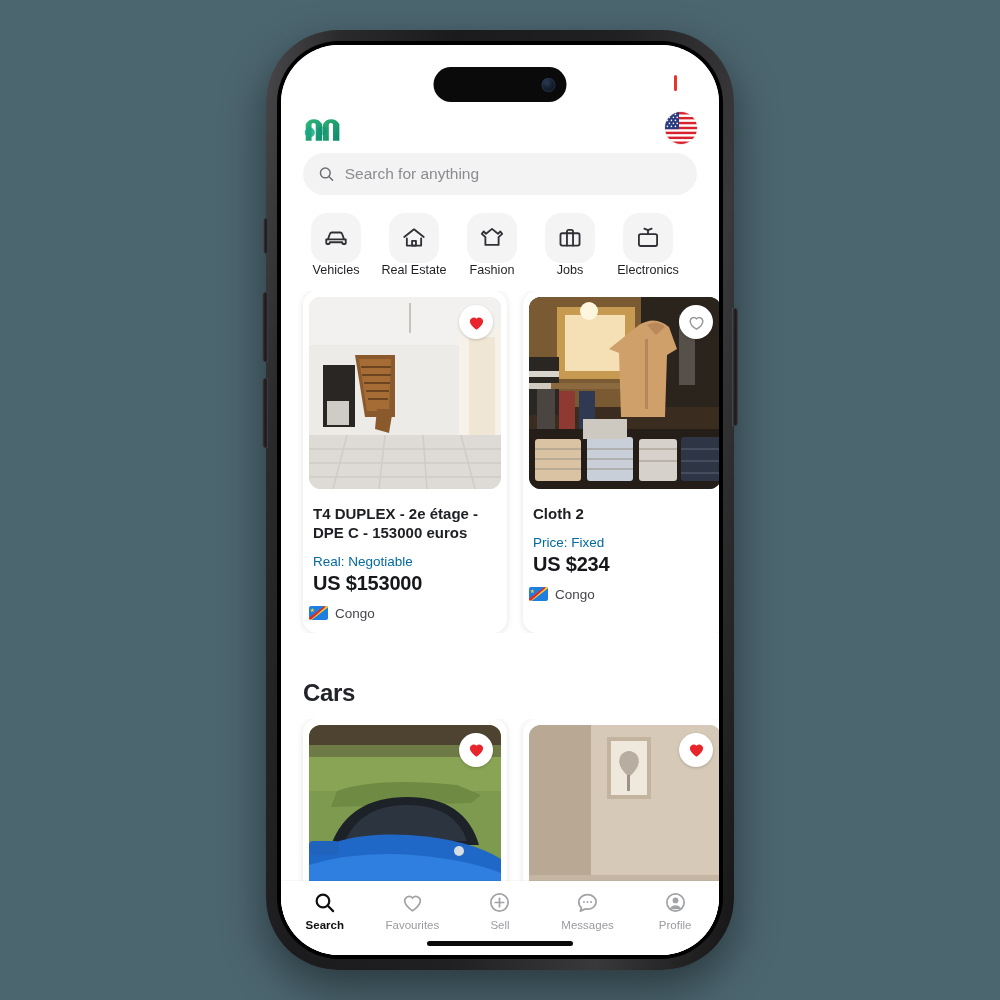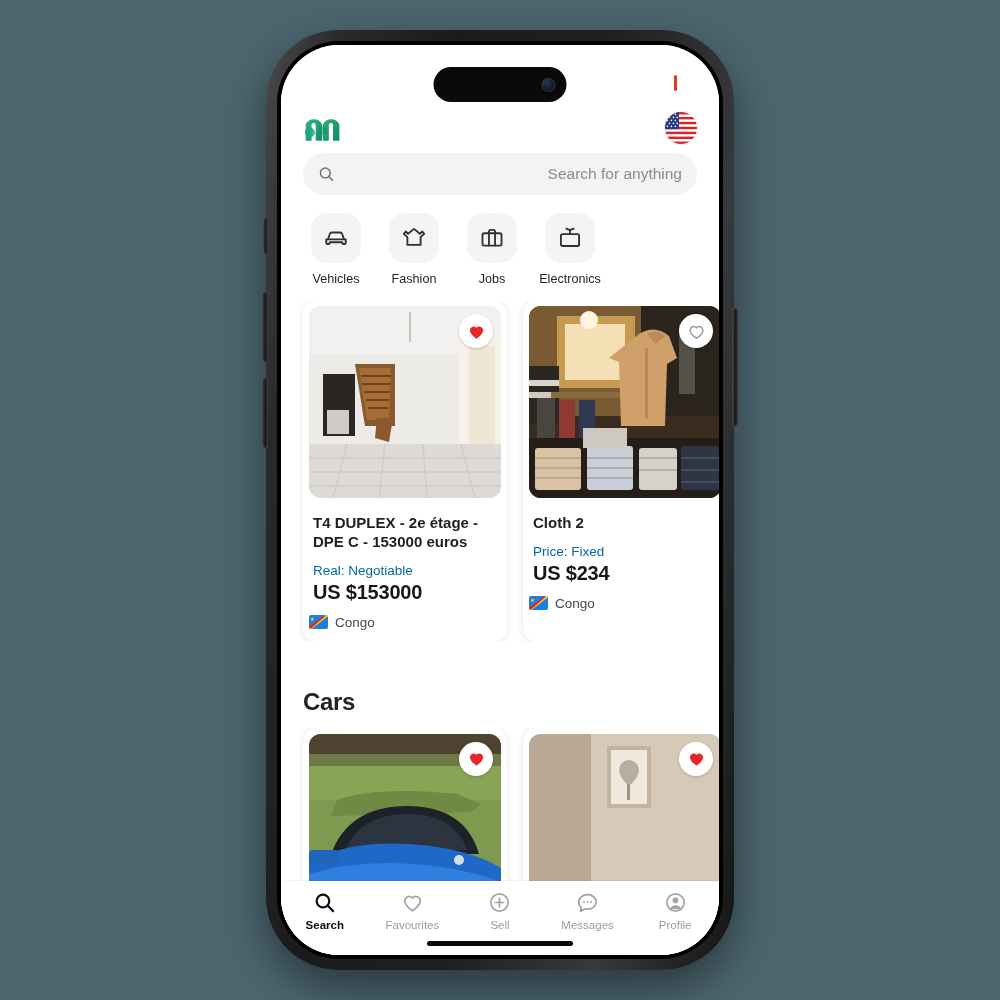--- a/index.html
+++ b/index.html
@@ -95,37 +95,37 @@
 
   .searchwrap { padding: 4px 22px 0 22px; flex: 0 0 auto; }
   .searchbar {
     height: 42px; background: #f3f3f4; border-radius: 21px;
     display: flex; align-items: center; gap: 10px;
     padding: 0 15px;
   }
   .searchbar input {
     border: 0; background: transparent; outline: none;
     font-family: "Liberation Sans", sans-serif;
-    font-size: 15.5px; color: #2b2b2b; width: 100%; text-align: right;
+    font-size: 15.5px; color: #2b2b2b; width: 100%;
   }
   .searchbar input::placeholder { color: #8b8b90; }
 
   
   .cats {
     display: flex; gap: 0; padding: 18px 16px 0 16px;
     flex: 0 0 auto; overflow: hidden;
   }
   .cat { width: 78px; flex: 0 0 78px; text-align: center; }
   .cat-ic {
     width: 50px; height: 50px; margin: 0 auto;
     background: #f4f4f5; border-radius: 16px;
     display: flex; align-items: center; justify-content: center;
   }
   .cat-lb {
-    margin-top: 9px; font-size: 12.6px; color: #1f2024;
+    font-size: 12.6px; color: #1f2024;
     white-space: nowrap; font-weight: 400;
   }
 
   
   .body {
     flex: 1 1 auto; overflow: hidden; position: relative;
     padding-top: 14px;
   }
   .sec-title {
     font-size: 24px; font-weight: 700; color: #22242a;
@@ -267,20 +267,30 @@
 
           <div class="cats">
             <div class="cat">
               <div class="cat-ic">
                 <svg width="26" height="26" viewBox="0 0 24 24" fill="none" stroke="#303136" stroke-width="1.7" stroke-linecap="round" stroke-linejoin="round">
                   <path d="M3 13.2h18v3.3a1 1 0 0 1-1 1h-1.2a1 1 0 0 1-1-1v-.6H6.2v.6a1 1 0 0 1-1 1H4a1 1 0 0 1-1-1z"></path>
                   <path d="M4.6 13.2 6.3 8.3a2 2 0 0 1 1.9-1.4h7.6a2 2 0 0 1 1.9 1.4l1.7 4.9"></path>
                 </svg>
               </div>
               <div class="cat-lb">Vehicles</div>
+            </div>
+            <div class="cat">
+              <div class="cat-ic">
+                <svg width="26" height="26" viewBox="0 0 24 24" fill="none" stroke="#303136" stroke-width="1.7" stroke-linecap="round" stroke-linejoin="round">
+                  <path d="M3 11 12 4l9 7"></path>
+                    <path d="M5.4 12.4V19h13.2v-6.6"></path>
+                    <rect x="10.2" y="14.6" width="3.6" height="4.4"></rect>
+                </svg>
+              </div>
+              <div class="cat-lb">Real Estate</div>
             </div>
             <div class="cat">
               <div class="cat-ic">
                 <svg width="26" height="26" viewBox="0 0 24 24" fill="none" stroke="#303136" stroke-width="1.7" stroke-linecap="round" stroke-linejoin="round">
                   <path d="M12 3.6 6.5 8.1 4.3 6 2.6 8.2l3.3 3v7.2h12.2v-7.2l3.3-3L19.7 6l-2.2 2.1z"></path>
                 </svg>
               </div>
               <div class="cat-lb">Fashion</div>
             </div>
             <div class="cat">

